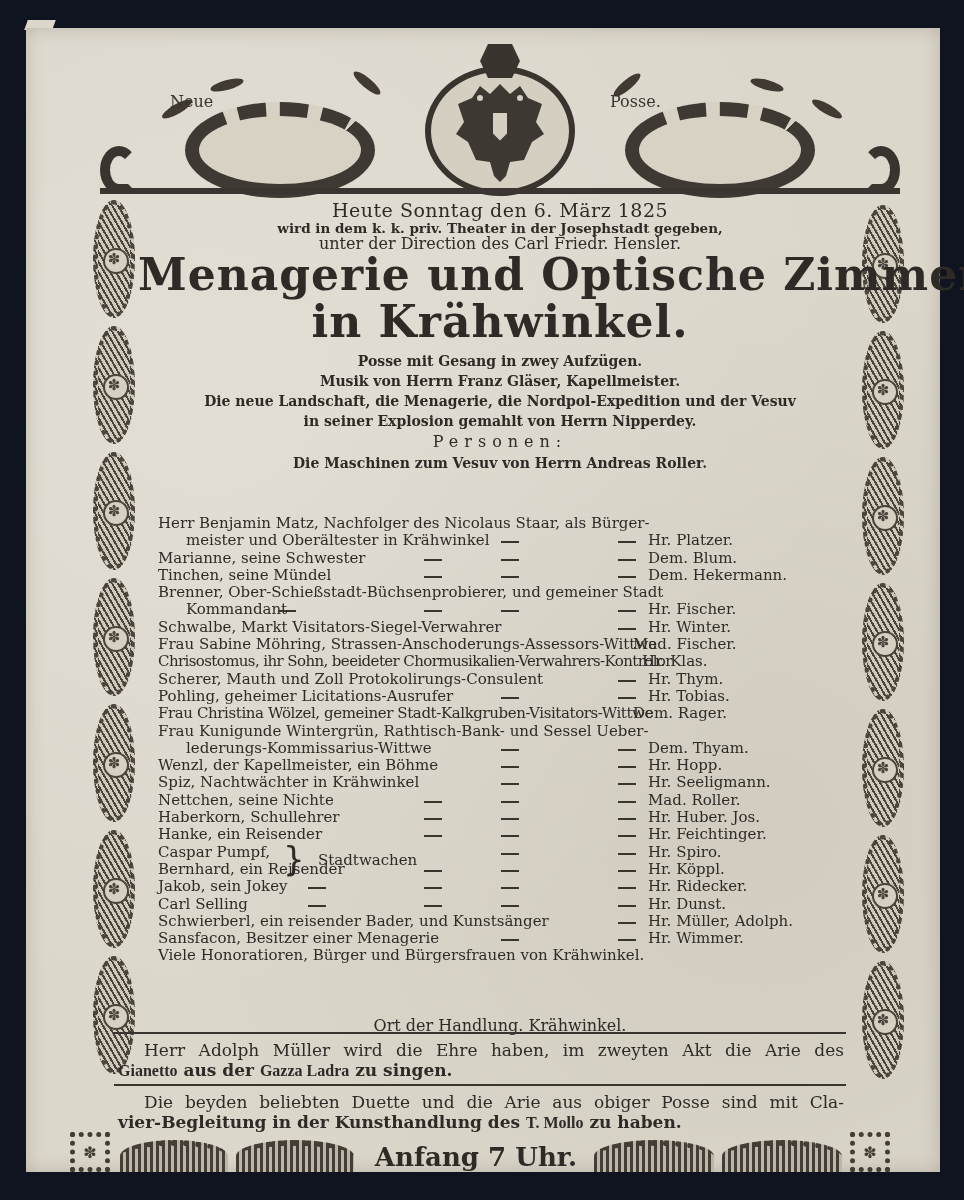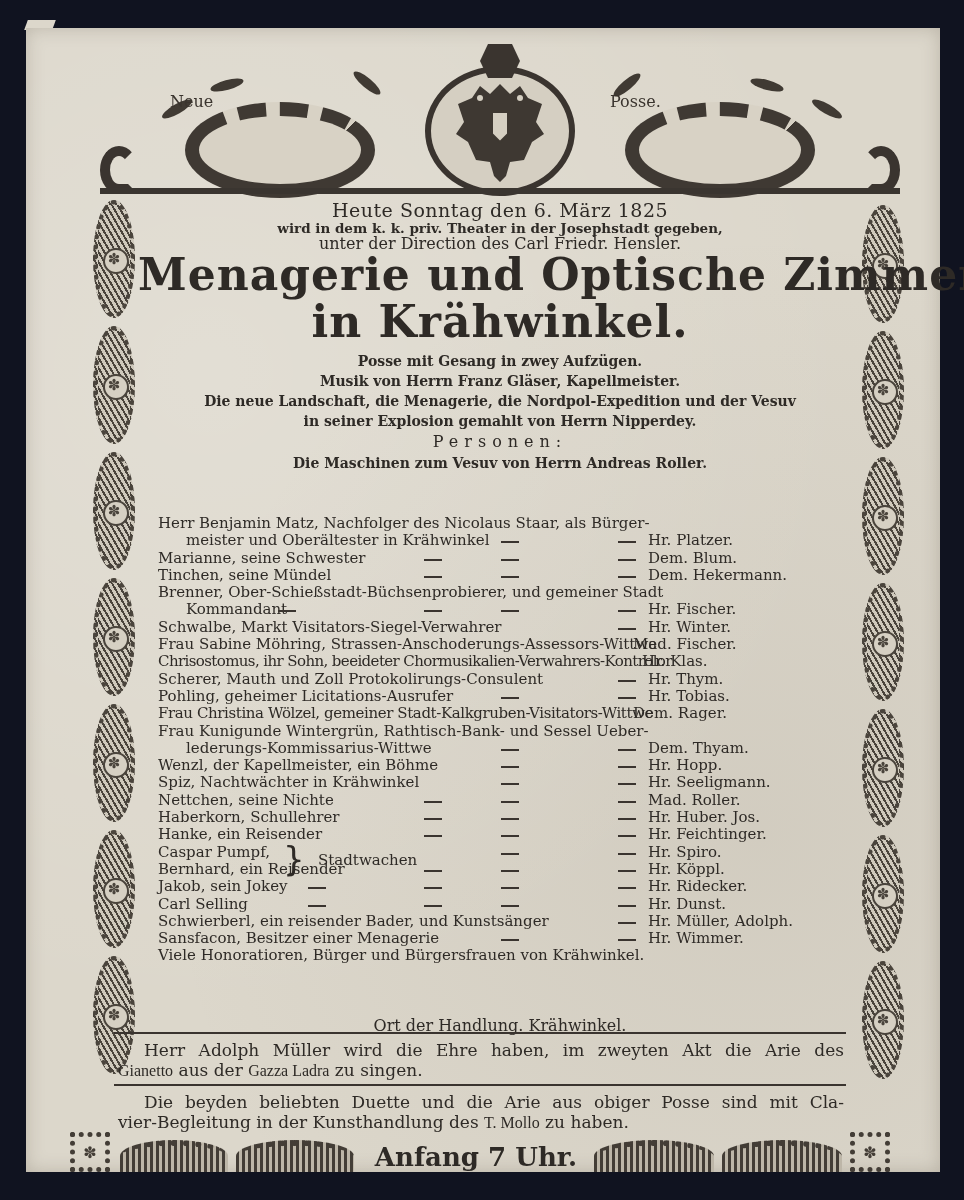--- a/index.html
+++ b/index.html
@@ -85,21 +85,21 @@
   .row .d1 { left:113px; } .row .d2 { left:213px; } .row .d3 { left:343px; } .row .d4 { left:460px; }
   .row .actor { position:absolute; left:490px; }
   .row .actor.wide { left:475px; }
   .brace { position:absolute; left:125px; top:-2px; font-size:34px; line-height:34px; font-family:"DejaVu Sans", sans-serif; }
   .brace-label { position:absolute; left:160px; top:8px; }
 
   .ort { position:absolute; left:150px; width:700px; top:1016px; text-align:center; font-size:16px; }
   .rule { position:absolute; left:114px; width:732px; height:2px; background:#3a342f; }
   .note { position:absolute; left:118px; width:726px; font-size:17px; line-height:20px; }
   .note .ln1 { text-indent:26px; text-align:justify; text-align-last:justify; white-space:nowrap; }
-  .note .ln2 { white-space:nowrap; }
+  .note .ln2 { white-space:nowrap;font-weight:bold; }
   .note .latin { font-family:"Liberation Serif", serif; font-size:16px; }
 
   .bottom { position:absolute; left:66px; top:1128px; width:840px; height:44px; }
   .band { position:absolute; top:12px; height:32px; border-radius:50% 50% 0 0;
     background:repeating-linear-gradient(90deg,#433d36 0 3px,#bdb6a8 3px 6px);
     border-top:6px dotted #433d36; box-sizing:border-box; }
   .sq { position:absolute; top:4px; width:40px; height:40px; border:5px dotted #433d36; box-sizing:border-box; display:flex; align-items:center; justify-content:center; font-size:16px; color:#433d36; font-family:"DejaVu Sans", sans-serif; }
   .anfang { position:absolute; left:300px; top:14px; width:220px; text-align:center; font-size:26px; font-weight:bold; line-height:30px; }
 </style>
 </head>

